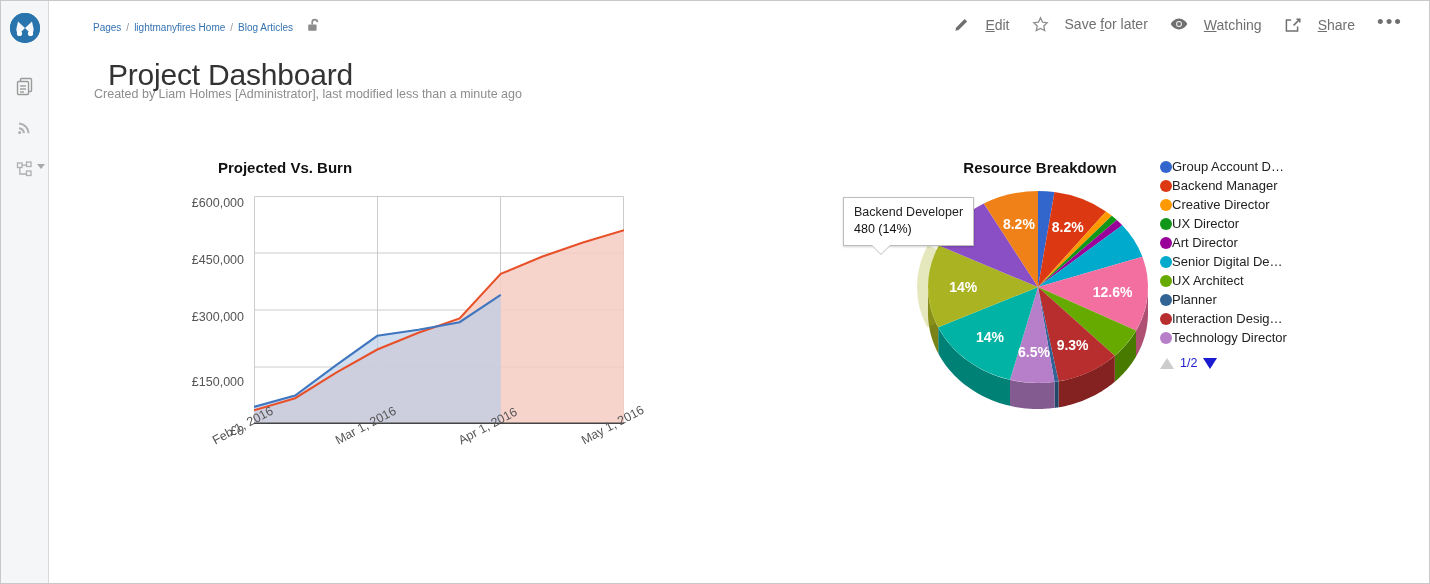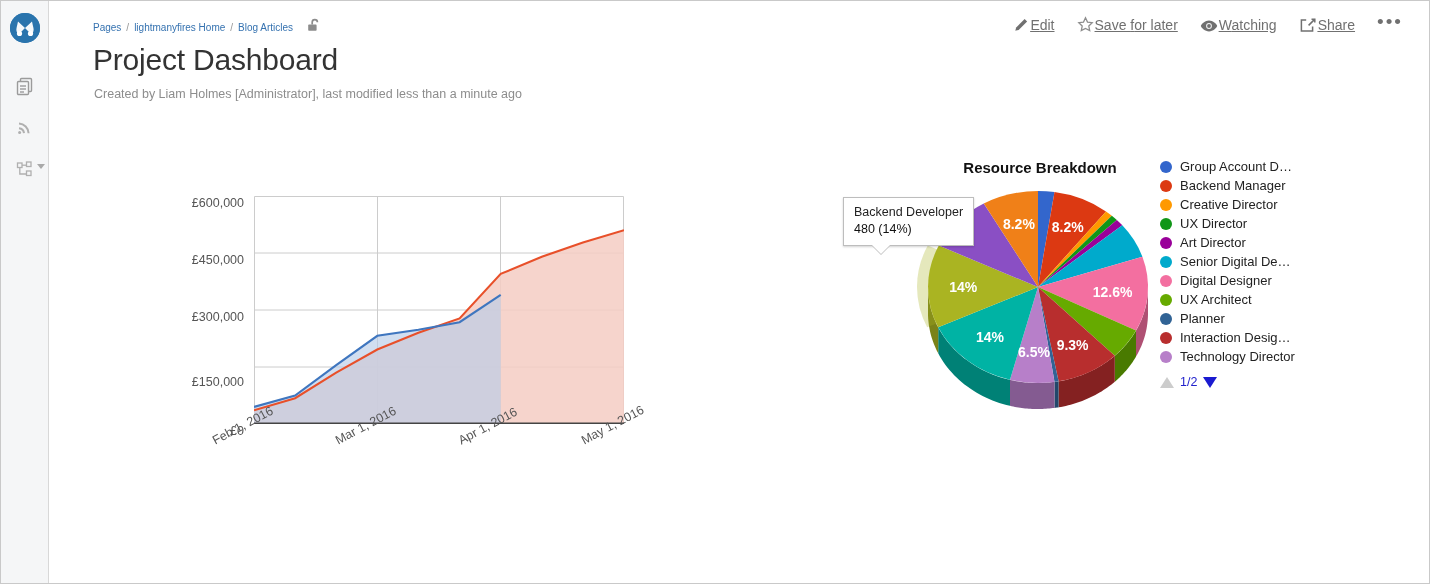--- a/index.html
+++ b/index.html
@@ -98,21 +98,21 @@
     vertical-align: -3px;
     margin-left: 14px;
   }
 
   #page-title {
     position: absolute;
     left: 43px; top: 42px;
     font-size: 30px;
     font-weight: normal;
     color: #333333;
-    margin: 0;
+    margin: 15px;
     letter-spacing: -0.2px;
   }
   #page-meta {
     position: absolute;
     left: 44px; top: 86px;
     font-size: 12.5px;
     color: #8d8d8d;
   }
 
   
@@ -120,25 +120,24 @@
     position: absolute;
     right: 26px; top: 15px;
     display: flex;
     align-items: center;
     gap: 22px;
     font-size: 14px;
     color: #707070;
   }
   .tb-item {
     display: flex;
-    align-items: flex-end;
-    gap: 1px;
+    align-items: flex-start;
+    gap: 16px;
     cursor: pointer;
     white-space: nowrap;
-    text-decoration: underline;
   }
   .tb-item .tb-label u { text-decoration: underline; }
   .tb-icon { color: #707070; display: flex; align-items: center; }
   #tb-more {
     letter-spacing: 2px;
     font-size: 19px;
     line-height: 8px;
     color: #707070;
     cursor: pointer;
     padding-bottom: 6px;
@@ -238,21 +237,20 @@
   }
 
   #pie-legend {
     position: absolute;
     left: 350px; top: 36px;
     width: 190px;
   }
   .legend-row {
     display: flex;
     align-items: center;
-    gap: 8px;
     height: 19px;
     font-size: 13px;
     color: #222222;
     white-space: nowrap;
     cursor: pointer;
   }
   .legend-dot {
     width: 12px; height: 12px;
     border-radius: 50%;
     flex: 0 0 12px;
@@ -395,20 +393,21 @@
         </span>
         <span class="tb-label"><u>S</u>hare</span>
       </div>
 
       <div id="tb-more">•••</div>
     </div>
 
     <div id="charts">
 
       <div id="area-chart">
+        <div class="chart-title" id="area-title">Projected Vs. Burn</div>
 
         <div id="yaxis">
           <div class="ytick" style="top:0px;margin-left:32px;">£600,000</div>
           <div class="ytick" style="top:57px;">£450,000</div>
           <div class="ytick" style="top:114px;">£300,000</div>
           <div class="ytick" style="top:179px;margin-left:26px;">£150,000</div>
           <div class="ytick" style="top:228px;">£0</div>
         </div>
 
         <div id="area-plot">
@@ -506,24 +505,20 @@
             </div>
             <div class="legend-row">
               <span class="legend-dot" style="background: rgb(153, 0, 153);"></span>
               <span class="legend-label">Art Director</span>
             </div>
             <div class="legend-row">
               <span class="legend-dot" style="background: rgb(0, 170, 204);"></span>
               <span class="legend-label">Senior Digital De…</span>
             </div>
             <div class="legend-row">
-              <span class="legend-dot" style="background: rgb(243, 111, 160);"></span>
-              <span class="legend-label">Digital Designer</span>
-            </div>
-            <div class="legend-row">
               <span class="legend-dot" style="background: rgb(102, 170, 0);"></span>
               <span class="legend-label">UX Architect</span>
             </div>
             <div class="legend-row">
               <span class="legend-dot" style="background: rgb(49, 99, 149);"></span>
               <span class="legend-label">Planner</span>
             </div>
             <div class="legend-row">
               <span class="legend-dot" style="background: rgb(184, 46, 46);"></span>
               <span class="legend-label">Interaction Desig…</span>

